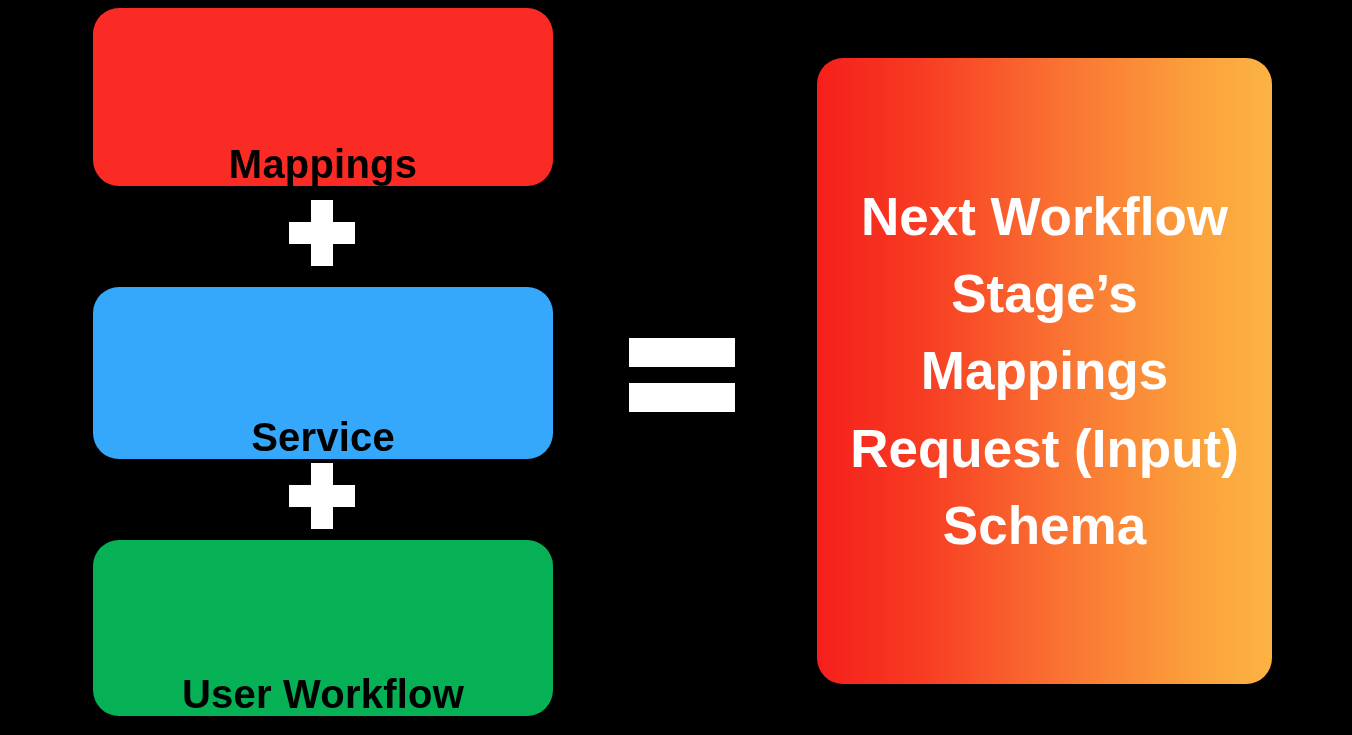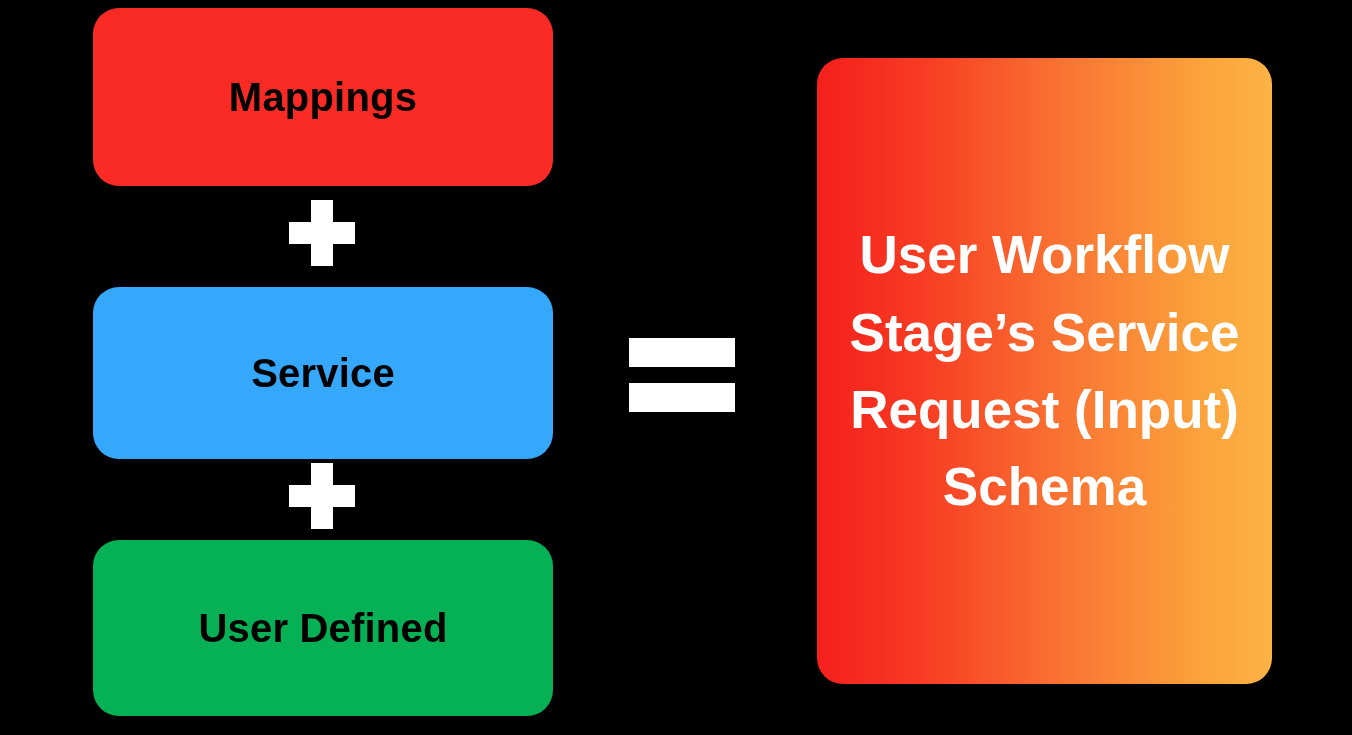--- a/index.html
+++ b/index.html
@@ -20,21 +20,21 @@
     background: #000000;
   }
 
   
   .term-box {
     position: absolute;
     left: 93px;
     width: 460px;
     border-radius: 26px;
     display: flex;
-    align-items: center;
+    align-items: flex-end;
     justify-content: center;
     box-sizing: border-box;
   }
   .term-label {
     color: #000000;
     font-weight: 700;
     font-size: 40px;
     line-height: 1.1;
     letter-spacing: 0.2px;
     text-align: center;
@@ -141,25 +141,25 @@
   <div class="term-box" id="box-presets">
     <span class="term-label">Service</span>
   </div>
 
   <div class="plus-op" id="plus-2">
     <span class="bar-h"></span>
     <span class="bar-v"></span>
   </div>
 
   <div class="term-box" id="box-user-defined">
-    <span class="term-label">User Defined</span>
+    <span class="term-label">User Workflow</span>
   </div>
 
   <div id="equals-op">
     <span class="bar bar-top"></span>
     <span class="bar bar-bottom"></span>
   </div>
 
   <div id="result-box">
-    <span id="result-label">User Workflow Stage’s Service Request (Input) Schema</span>
+    <span id="result-label">Next Workflow Stage’s Mappings Request (Input) Schema</span>
   </div>
 
 </div>
 
 </body></html>

